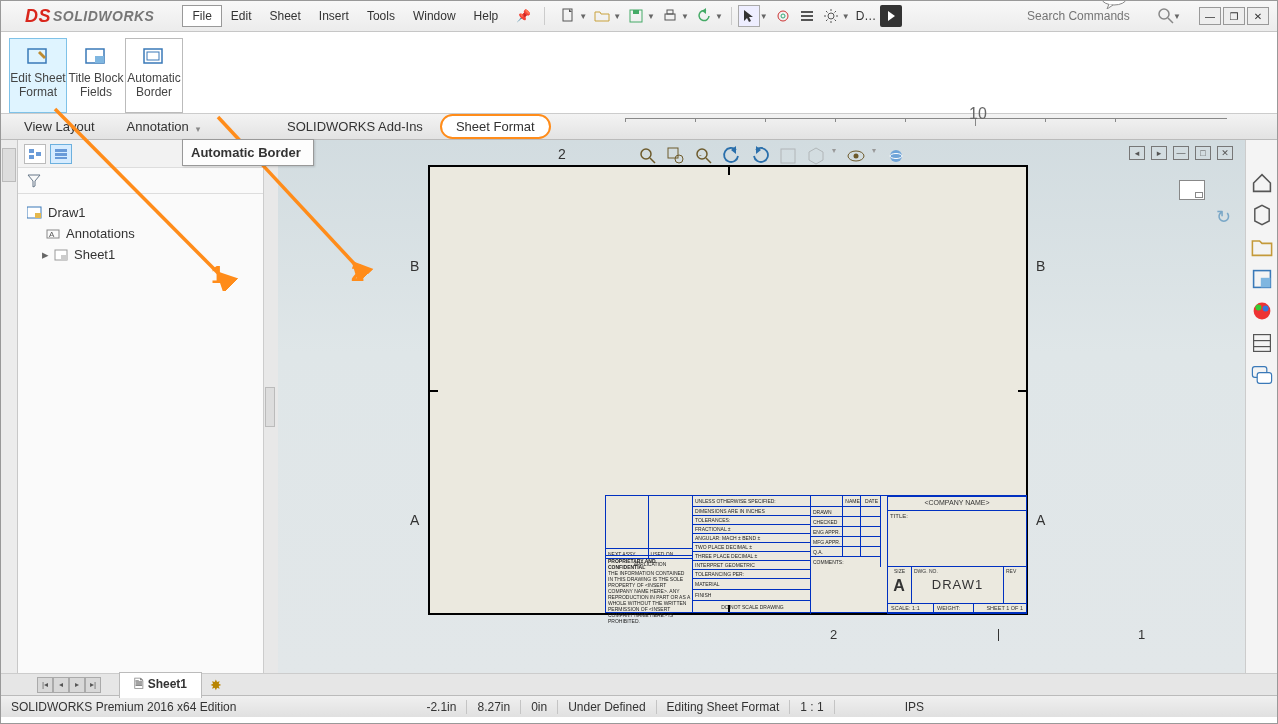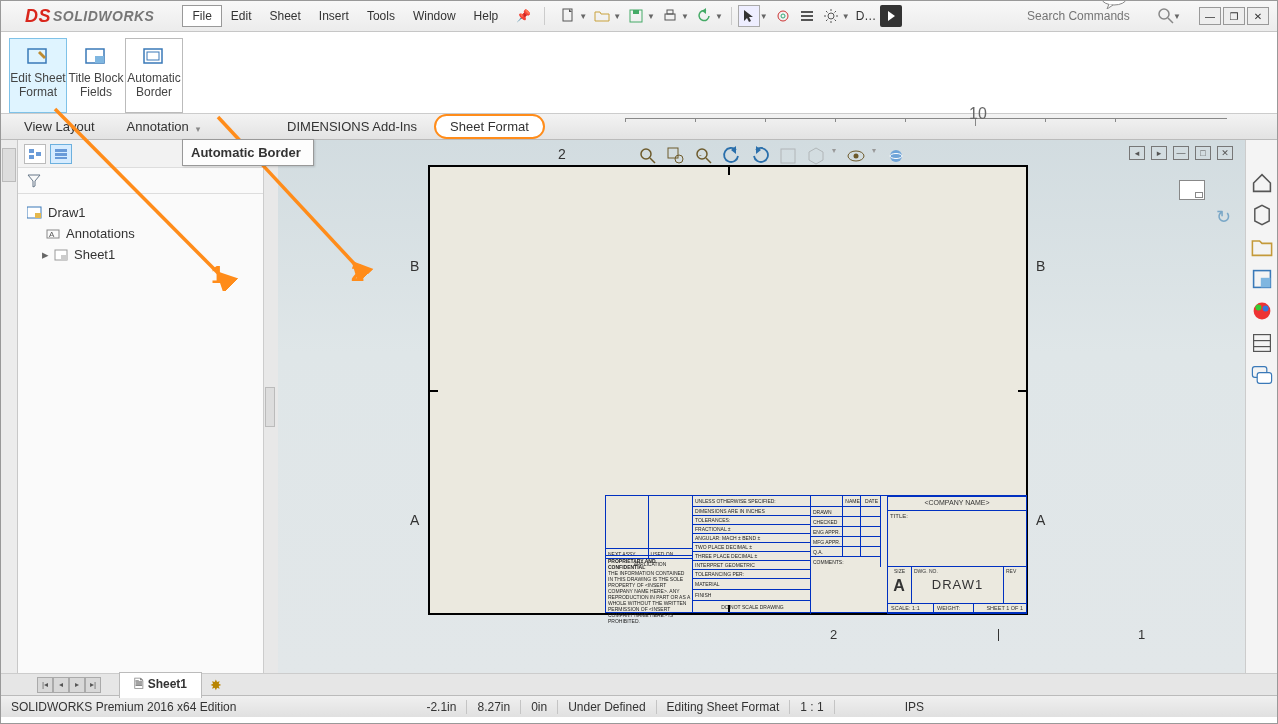--- a/index.html
+++ b/index.html
@@ -297,21 +297,21 @@
   </div>
 </div>
 
 <div class="tooltip">Automatic Border</div>
 
 <div class="cmd-tabs">
   <span class="cmd-tab">View Layout</span>
   <span class="cmd-tab" style="padding-right:4px;">Annotation</span>
   <span class="tab-arrow">▾</span>
   <span class="cmd-tab cmd-tab-hidden">Sketch</span>
-  <span class="cmd-tab">DIMENSIONS Add-Ins</span>
+  <span class="cmd-tab">SOLIDWORKS Add-Ins</span>
   <span class="cmd-tab active">Sheet Format</span>
   <div class="ruler-top">
     <span class="tick" style="left:0;"></span>
     <span class="tick" style="left:70px;"></span>
     <span class="tick" style="left:140px;"></span>
     <span class="tick" style="left:210px;"></span>
     <span class="tick" style="left:280px;"></span>
     <span class="tick" style="left:350px;height:8px;"></span>
     <span class="ruler-num" style="left:344px;">10</span>
     <span class="tick" style="left:420px;"></span>

